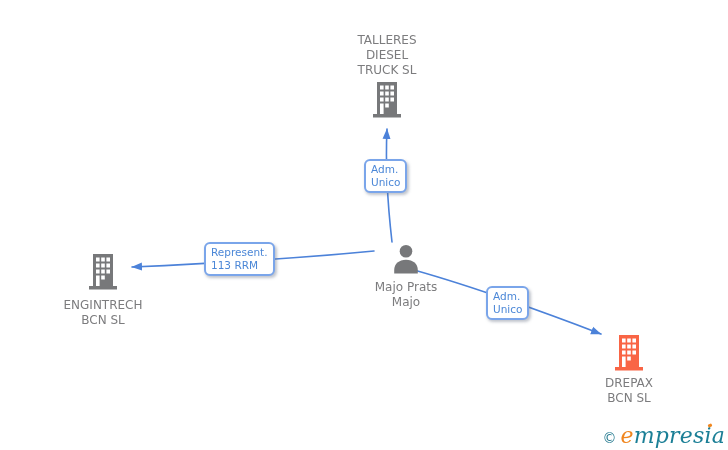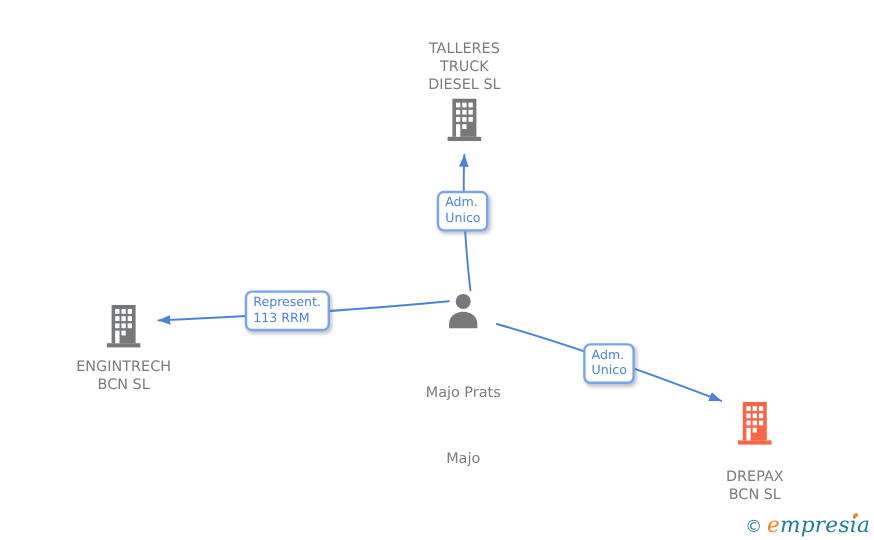--- a/index.html
+++ b/index.html
@@ -22,21 +22,21 @@
   }
 
   .gray-fill{fill:#77787a;}
   .orange-fill{fill:#f96545;}
 
   #logo{
     position:absolute;right:3px;bottom:2px;z-index:4;display:flex;align-items:baseline;gap:4px;
     cursor:pointer;
   }
   .logo-c{font-size:14px;color:#2a7d92;font-family:"DejaVu Sans","Liberation Sans",sans-serif;}
-  .logo-brand{font-family:"DejaVu Serif","Liberation Serif",serif;font-style:italic;font-size:18px;color:#1b7f96;letter-spacing:0.2px;}
+  .logo-brand{font-family:"DejaVu Serif","Liberation Serif",serif;font-style:italic;font-size:22px;color:#1b7f96;letter-spacing:0.2px;}
   .lg-e{color:#f0861f;}
   .lg-i{position:relative;}
   .lg-i::after{
     content:"";position:absolute;top:0.5px;right:-0.5px;width:4px;height:3px;
     background:#f0861f;border-radius:1px;transform:rotate(-25deg);
   }
 </style>
 </head>
 <body>
 
@@ -48,22 +48,22 @@
         <path d="M0,1 L10.5,5 L0,9 Z" fill="#4c82d9"></path>
       </marker>
     </defs>
     <path class="edge" d="M392,242 C389,216 385,172 387,129" marker-end="url(#arrow)"></path>
     <path class="edge" d="M374,251 C322,256 225,263 132,267" marker-end="url(#arrow)"></path>
     <path class="edge" d="M414,270 C478,288 546,313 601,334" marker-end="url(#arrow)"></path>
   </svg>
 
   <div class="node" style="left:317px;top:33px;width:140px;">
     <div class="node-label">TALLERES</div>
-    <div class="node-label">TRUCK</div>
-    <div class="node-label">DIESEL SL</div>
+    <div class="node-label">DIESEL</div>
+    <div class="node-label">TRUCK SL</div>
     <svg width="32" height="36" viewBox="0 0 32 36" style="margin-top:4px;">
       <g class="gray-fill">
         <rect x="6" y="0" width="20" height="32"></rect>
         <rect x="2" y="32" width="28" height="3.5"></rect>
       </g>
       <g fill="#ffffff">
         <rect x="9" y="3.5" width="3.6" height="4"></rect>
           <rect x="14.2" y="3.5" width="3.6" height="4"></rect>
           <rect x="19.4" y="3.5" width="3.6" height="4"></rect>
         <rect x="9" y="9.5" width="3.6" height="4"></rect>
@@ -115,25 +115,25 @@
         <rect x="9" y="9.5" width="3.6" height="4"></rect>
           <rect x="14.2" y="9.5" width="3.6" height="4"></rect>
           <rect x="19.4" y="9.5" width="3.6" height="4"></rect>
         <rect x="9" y="15.5" width="3.6" height="4"></rect>
           <rect x="14.2" y="15.5" width="3.6" height="4"></rect>
           <rect x="19.4" y="15.5" width="3.6" height="4"></rect>
         <rect x="9" y="21.5" width="3.6" height="10.5"></rect>
           <rect x="14.2" y="21.5" width="3.6" height="4"></rect>
       </g>
     </svg>
-    <div class="node-label" style="margin-top:19px;">DREPAX</div>
+    <div class="node-label" style="margin-top:5px;">DREPAX</div>
     <div class="node-label">BCN SL</div>
   </div>
 
-  <div class="node" style="left:316px;top:244px;width:140px;gap:40px;">
+  <div class="node" style="left:336px;top:244px;width:140px;">
     <svg width="30" height="31" viewBox="0 0 30 31">
       <g class="gray-fill">
         <circle cx="15" cy="7.2" r="6.3"></circle>
         <path d="M15,15.8 C8,15.8 3.2,20 3.2,26 L3.2,29.5 L26.8,29.5 L26.8,26 C26.8,20 22,15.8 15,15.8 Z"></path>
       </g>
     </svg>
     <div class="node-label" style="margin-top:5px;">Majo Prats</div>
     <div class="node-label">Majo</div>
   </div>
 

